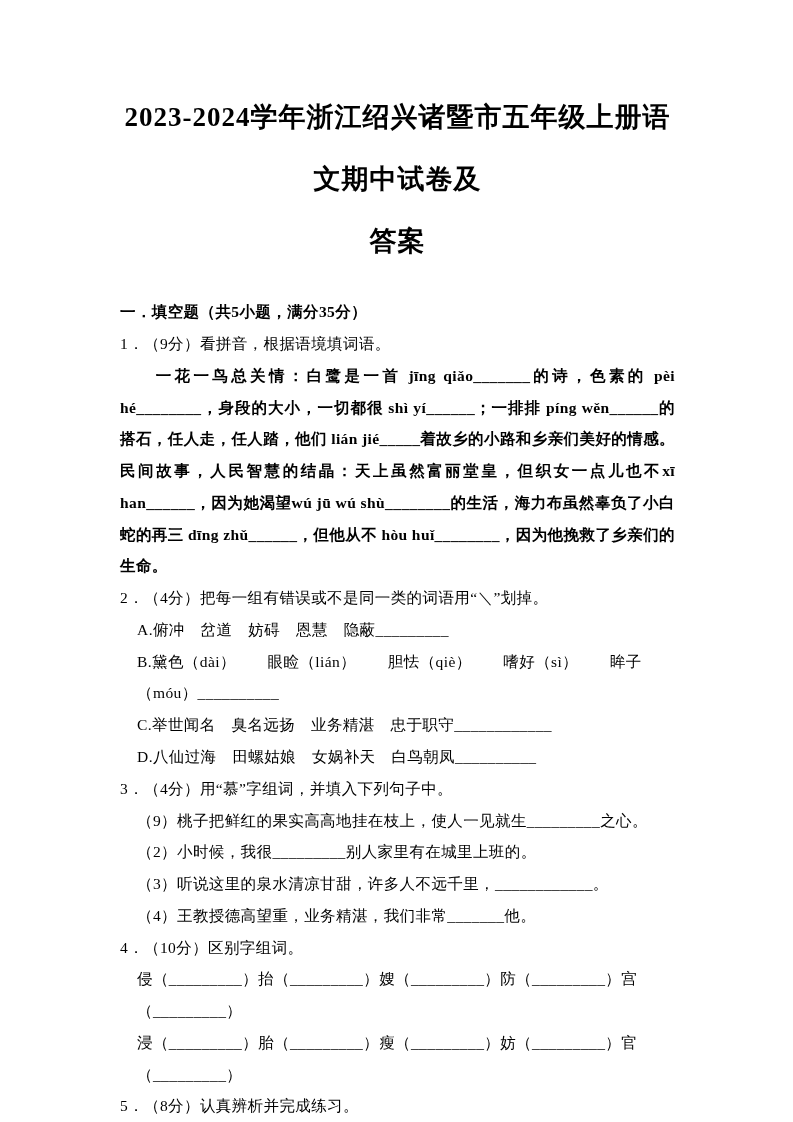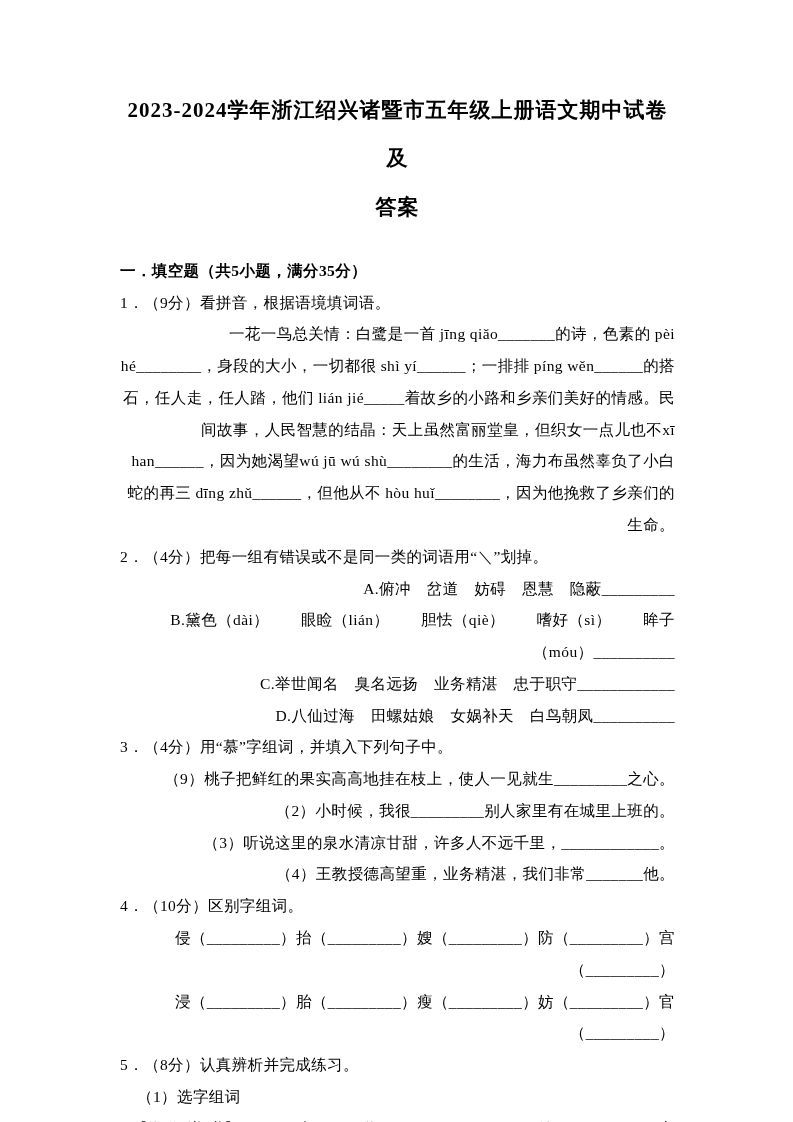--- a/index.html
+++ b/index.html
@@ -9,44 +9,45 @@
     font-family: "Liberation Serif", "DejaVu Serif", serif;
     color: #000000;
   }
   .page {
     width: 793px;
     min-height: 1122px;
     background: #ffffff;
     padding: 86px 118px 60px 120px;
   }
   .title {
-    font-size: 21px;
+    font-size: 27px;
     font-weight: bold;
     text-align: center;
     line-height: 2.3;
     letter-spacing: 1px;
     margin-bottom: 24px;
   }
   .title-line { display: block; }
   .doc-body {
     font-size: 15.5px;
     line-height: 2.05;
     letter-spacing: 0.4px;
   }
   .section-heading {
     font-weight: bold;
   }
   .q-label { }
   .q1-body {
     text-indent: 2.3em;
     text-align: justify;
+    font-weight: bold;
   }
   .indent-1 { padding-left: 1.1em; }
   .question { }
-  .blank-text { white-space: pre-wrap; text-align: right; }
+  .blank-text { white-space: pre-wrap; }
 </style>
 </head>
 <body>
 
 <div class="page">
 
   <h1 class="title">
     <span class="title-line">2023-2024学年浙江绍兴诸暨市五年级上册语文期中试卷及</span>
     <span class="title-line">答案</span>
   </h1>

